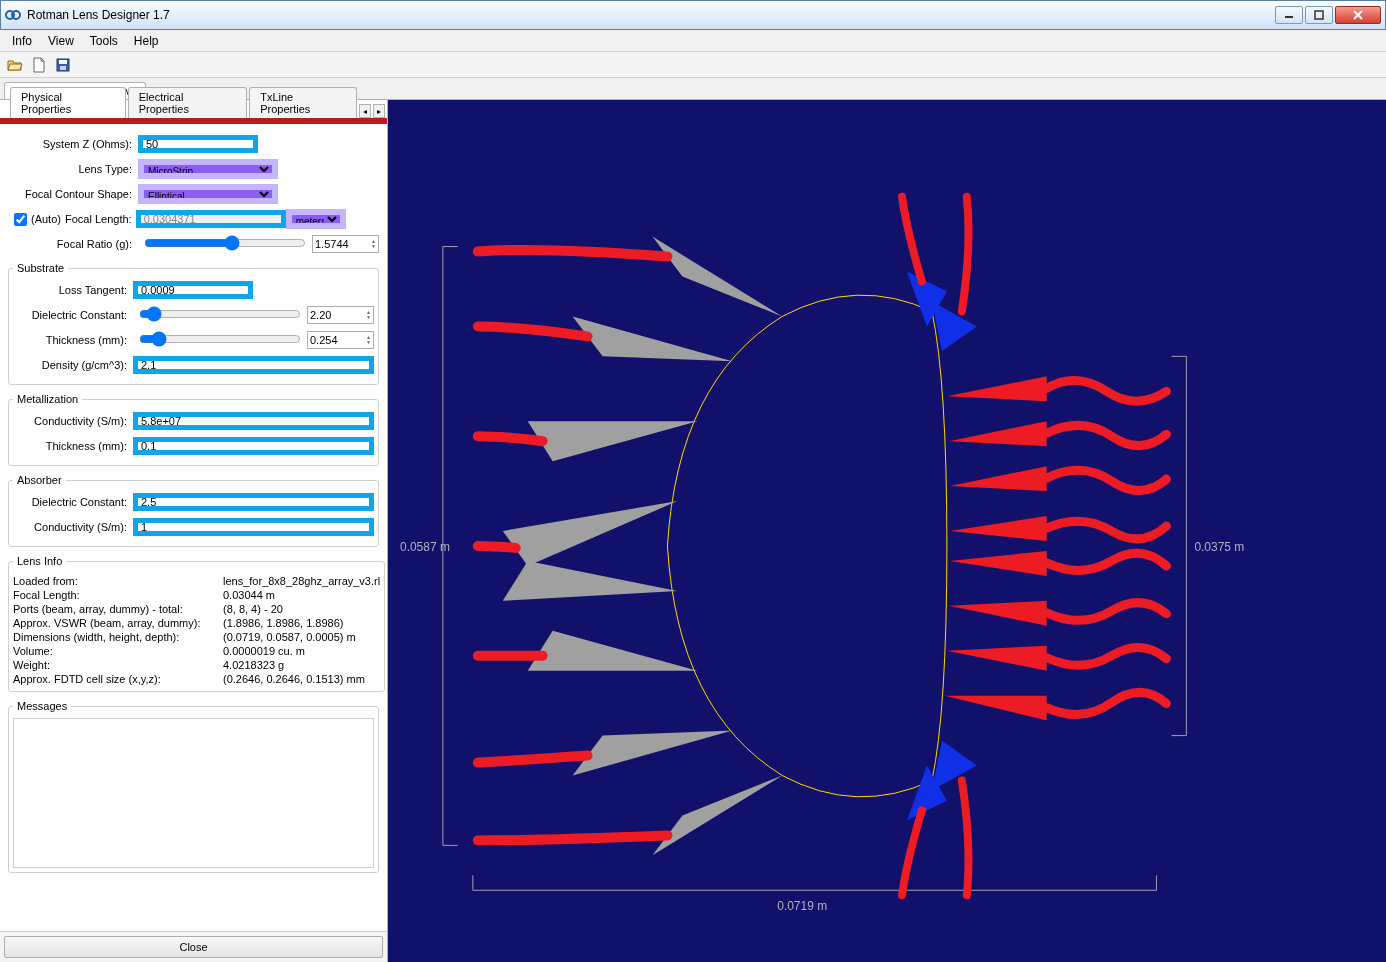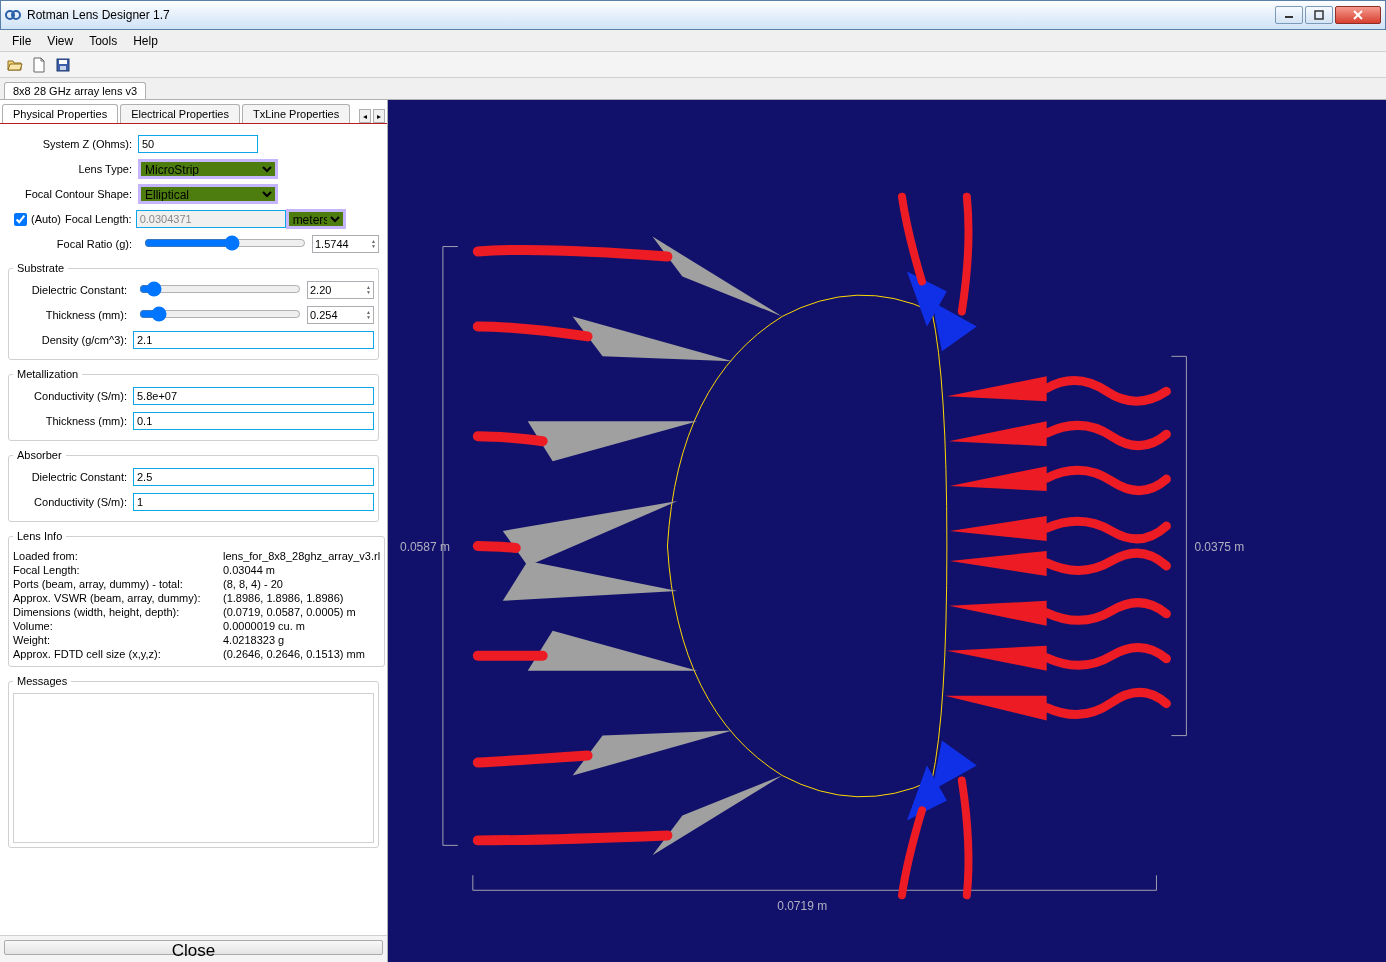--- a/index.html
+++ b/index.html
@@ -24,46 +24,46 @@
 
 .doc-tabs { height:22px; background:#F0F0F0; display:flex; align-items:flex-end; padding-left:4px; border-bottom:1px solid #B0B0B0; }
 .doc-tab { background:#fff; border:1px solid #B0B0B0; border-bottom:none; padding:2px 8px; font-size:11px; border-radius:3px 3px 0 0; }
 
 
 .main { display:flex; height:calc(100vh - 30px - 22px - 26px - 22px); }
 .side { width:388px; background:#F4F4F4; border-right:1px solid #B0B0B0; display:flex; flex-direction:column; }
 .canvas-wrap { flex:1; background:#11116B; position:relative; }
 
 
-.side-tabs { display:flex; border-bottom:1px solid #b91c1c; background:#fff; height:24px; align-items:flex-end; padding-left:2px; }
+.side-tabs { display:flex; border-bottom:6px solid #b91c1c; background:#fff; height:24px; align-items:flex-end; padding-left:10px; }
 .side-tab { border:1px solid #B0B0B0; border-bottom:none; padding:3px 10px; font-size:11px; background:#F4F4F4; margin-right:2px; border-radius:3px 3px 0 0; }
 .side-tab.active { background:#fff; }
 .side-tab-nav { margin-left:auto; display:flex; gap:2px; margin-right:2px; }
 .side-tab-nav span { border:1px solid #B0B0B0; width:12px; height:14px; display:flex; align-items:center; justify-content:center; font-size:8px; background:#F0F0F0; }
 
 
 .form { padding:10px 8px; background:#fff; overflow-y:auto; flex:1; font-size:11px; }
 .row { display:flex; align-items:center; margin-bottom:5px; min-height:20px; }
 .label { width:130px; text-align:right; padding-right:6px; }
 .rnarrow .label { width:120px; }
-input.txt { border:1px solid #0ea5e9; padding:1px 3px; font-size:11px; height:18px; background:#fff; }
+input.txt { border:5px solid #0ea5e9; padding:1px 3px; font-size:11px; height:18px; background:#fff; }
 input.txt:disabled { background:#F0F0F0; color:#888; }
-select.sel { border:3px solid #c4b5fd; font-size:12px; height:20px; background:#4d7c0f; }
+select.sel { border:6px solid #c4b5fd; font-size:10px; height:20px; background:#8b5cf6; }
 .slider { flex:1; margin:0 6px; }
 .slider input[type=range]{ width:100%; }
 .numbox { width:67px; border:1px solid #ABADB3; padding:1px 2px; height:18px; font-size:11px; display:flex; align-items:center; }
 .numbox .spin { display:flex; flex-direction:column; margin-left:auto; }
 .spin span { font-size:5px; line-height:5px; color:#666; }
 fieldset.grp { border:1px solid #D0D0D0; border-radius:3px; padding:6px 4px 4px; margin:8px 0; }
 fieldset.grp legend { padding:0 4px; color:#000; font-size:11px; }
 .inforow { display:flex; margin:2px 0; }
 .inforow .k { width:210px; }
 .msgbox { border:1px solid #D0D0D0; height:150px; background:#fff; padding:4px; }
 .close-btn-row { padding:4px; background:#F4F4F4; border-top:1px solid #D0D0D0; }
-.close-btn { width:100%; height:15px; background:linear-gradient(to bottom,#F8F8F8,#E4E4E4); border:1px solid #ACACAC; border-radius:2px; font-size:17px; cursor:default; }
+.close-btn { width:100%; height:22px; background:linear-gradient(to bottom,#F8F8F8,#E4E4E4); border:1px solid #ACACAC; border-radius:2px; font-size:11px; cursor:default; }
 
 
 .canvas-wrap svg { width:100%; height:100%; display:block; }
 .dim-label { fill:#B0B0C0; font-size:12px; font-family:sans-serif; }
 .dim-line { stroke:#A0A0B0; stroke-width:1; fill:none; }
 </style>
 </head>
 <body>
 
 <div class="titlebar">
@@ -88,21 +88,21 @@
     <div class="winbtn close">
         <svg width="12" height="12">
           <line x1="2" y1="2" x2="10" y2="10" stroke="#fff" stroke-width="2"></line>
           <line x1="10" y1="2" x2="2" y2="10" stroke="#fff" stroke-width="2"></line>
         </svg>
       </div>
   </div>
 </div>
 
 <div class="menubar">
-  <span>File</span>
+  <span>Info</span>
   <span>View</span>
   <span>Tools</span>
   <span>Help</span>
 </div>
 
 <div class="toolbar">
   <span class="tb-icon">
     <svg width="16" height="16">
         <path d="M1 4h5l1 2h7v7H1z" fill="#F6D67A" stroke="#8A6D1E"></path>
         <path d="M3 7h12l-2 6H1z" fill="#F9E6A8" stroke="#8A6D1E"></path>
@@ -168,20 +168,24 @@
             <span class="spin">
               <span>▲</span>
               <span>▼</span>
             </span>
           </div>
       </div>
 
       <fieldset class="grp">
         <legend>Substrate</legend>
         <div class="row rnarrow">
+          <div class="label">Loss Tangent:</div>
+          <input class="txt" style="width: 120px;" value="0.0009">
+        </div>
+        <div class="row rnarrow">
           <div class="label">Dielectric Constant:</div>
           <div class="slider"><input type="range" min="0" max="100" value="5" style=""></div>
           <div class="numbox">
               <span>2.20</span>
               <span class="spin">
                 <span>▲</span>
                 <span>▼</span>
               </span>
             </div>
         </div>

